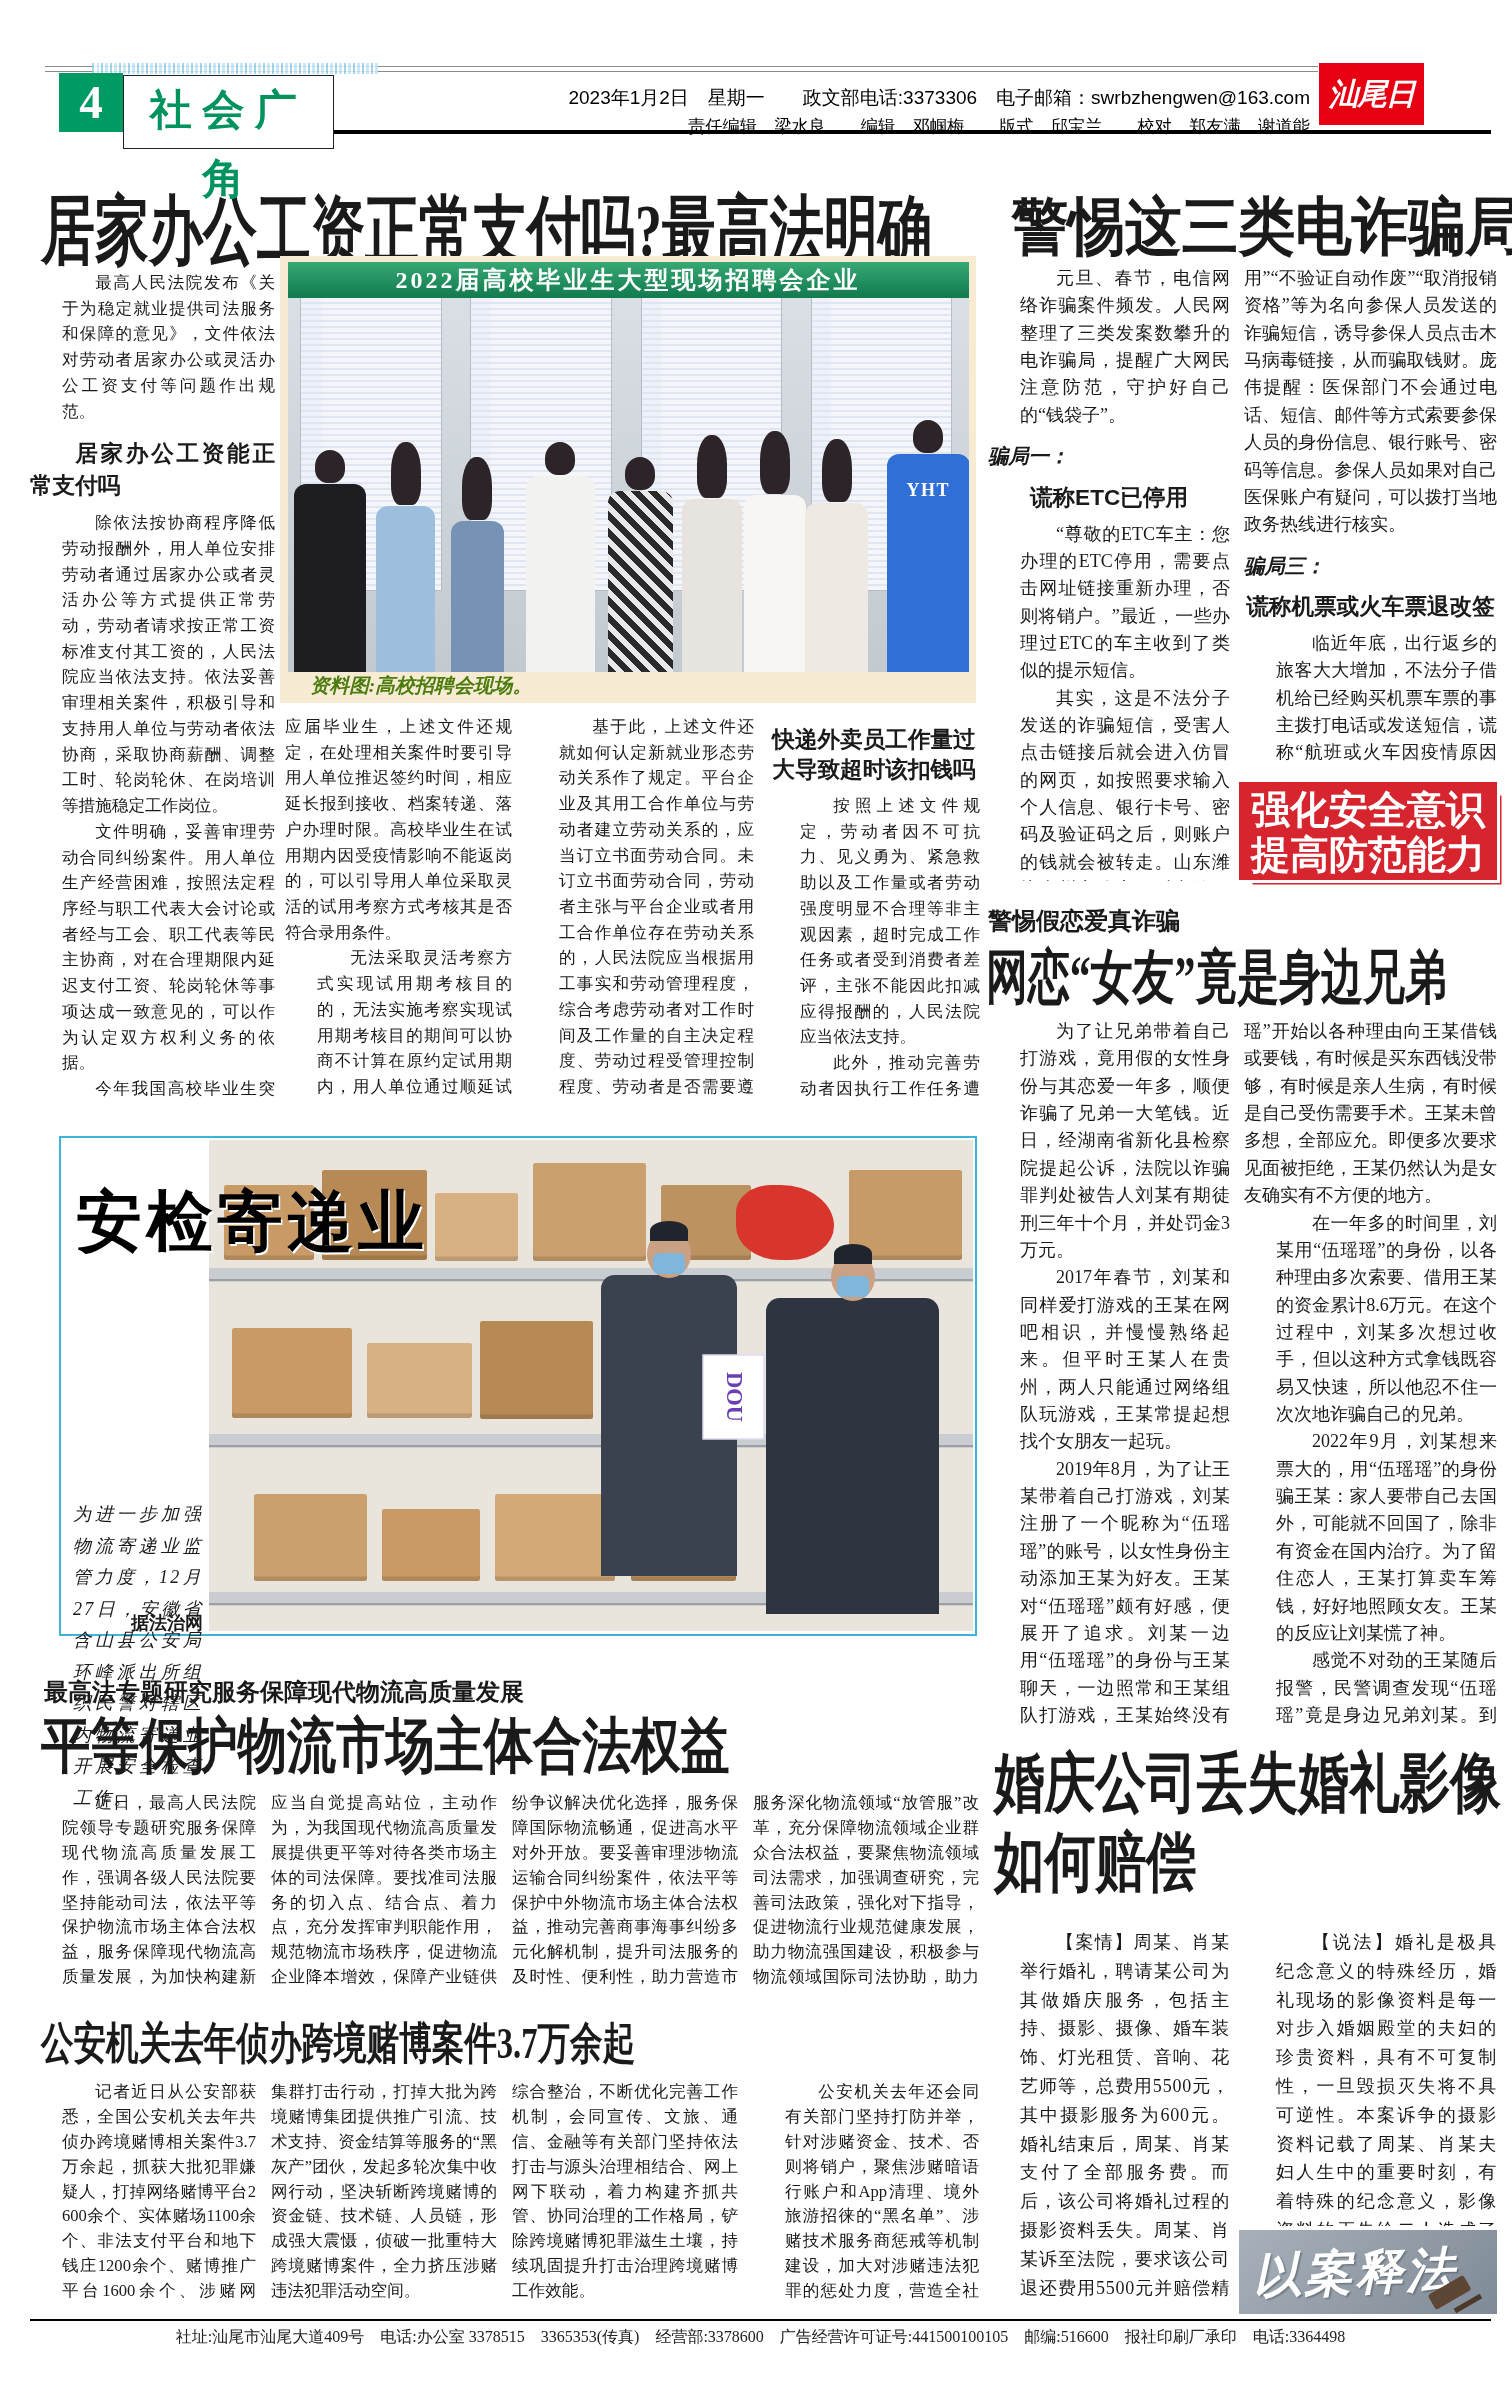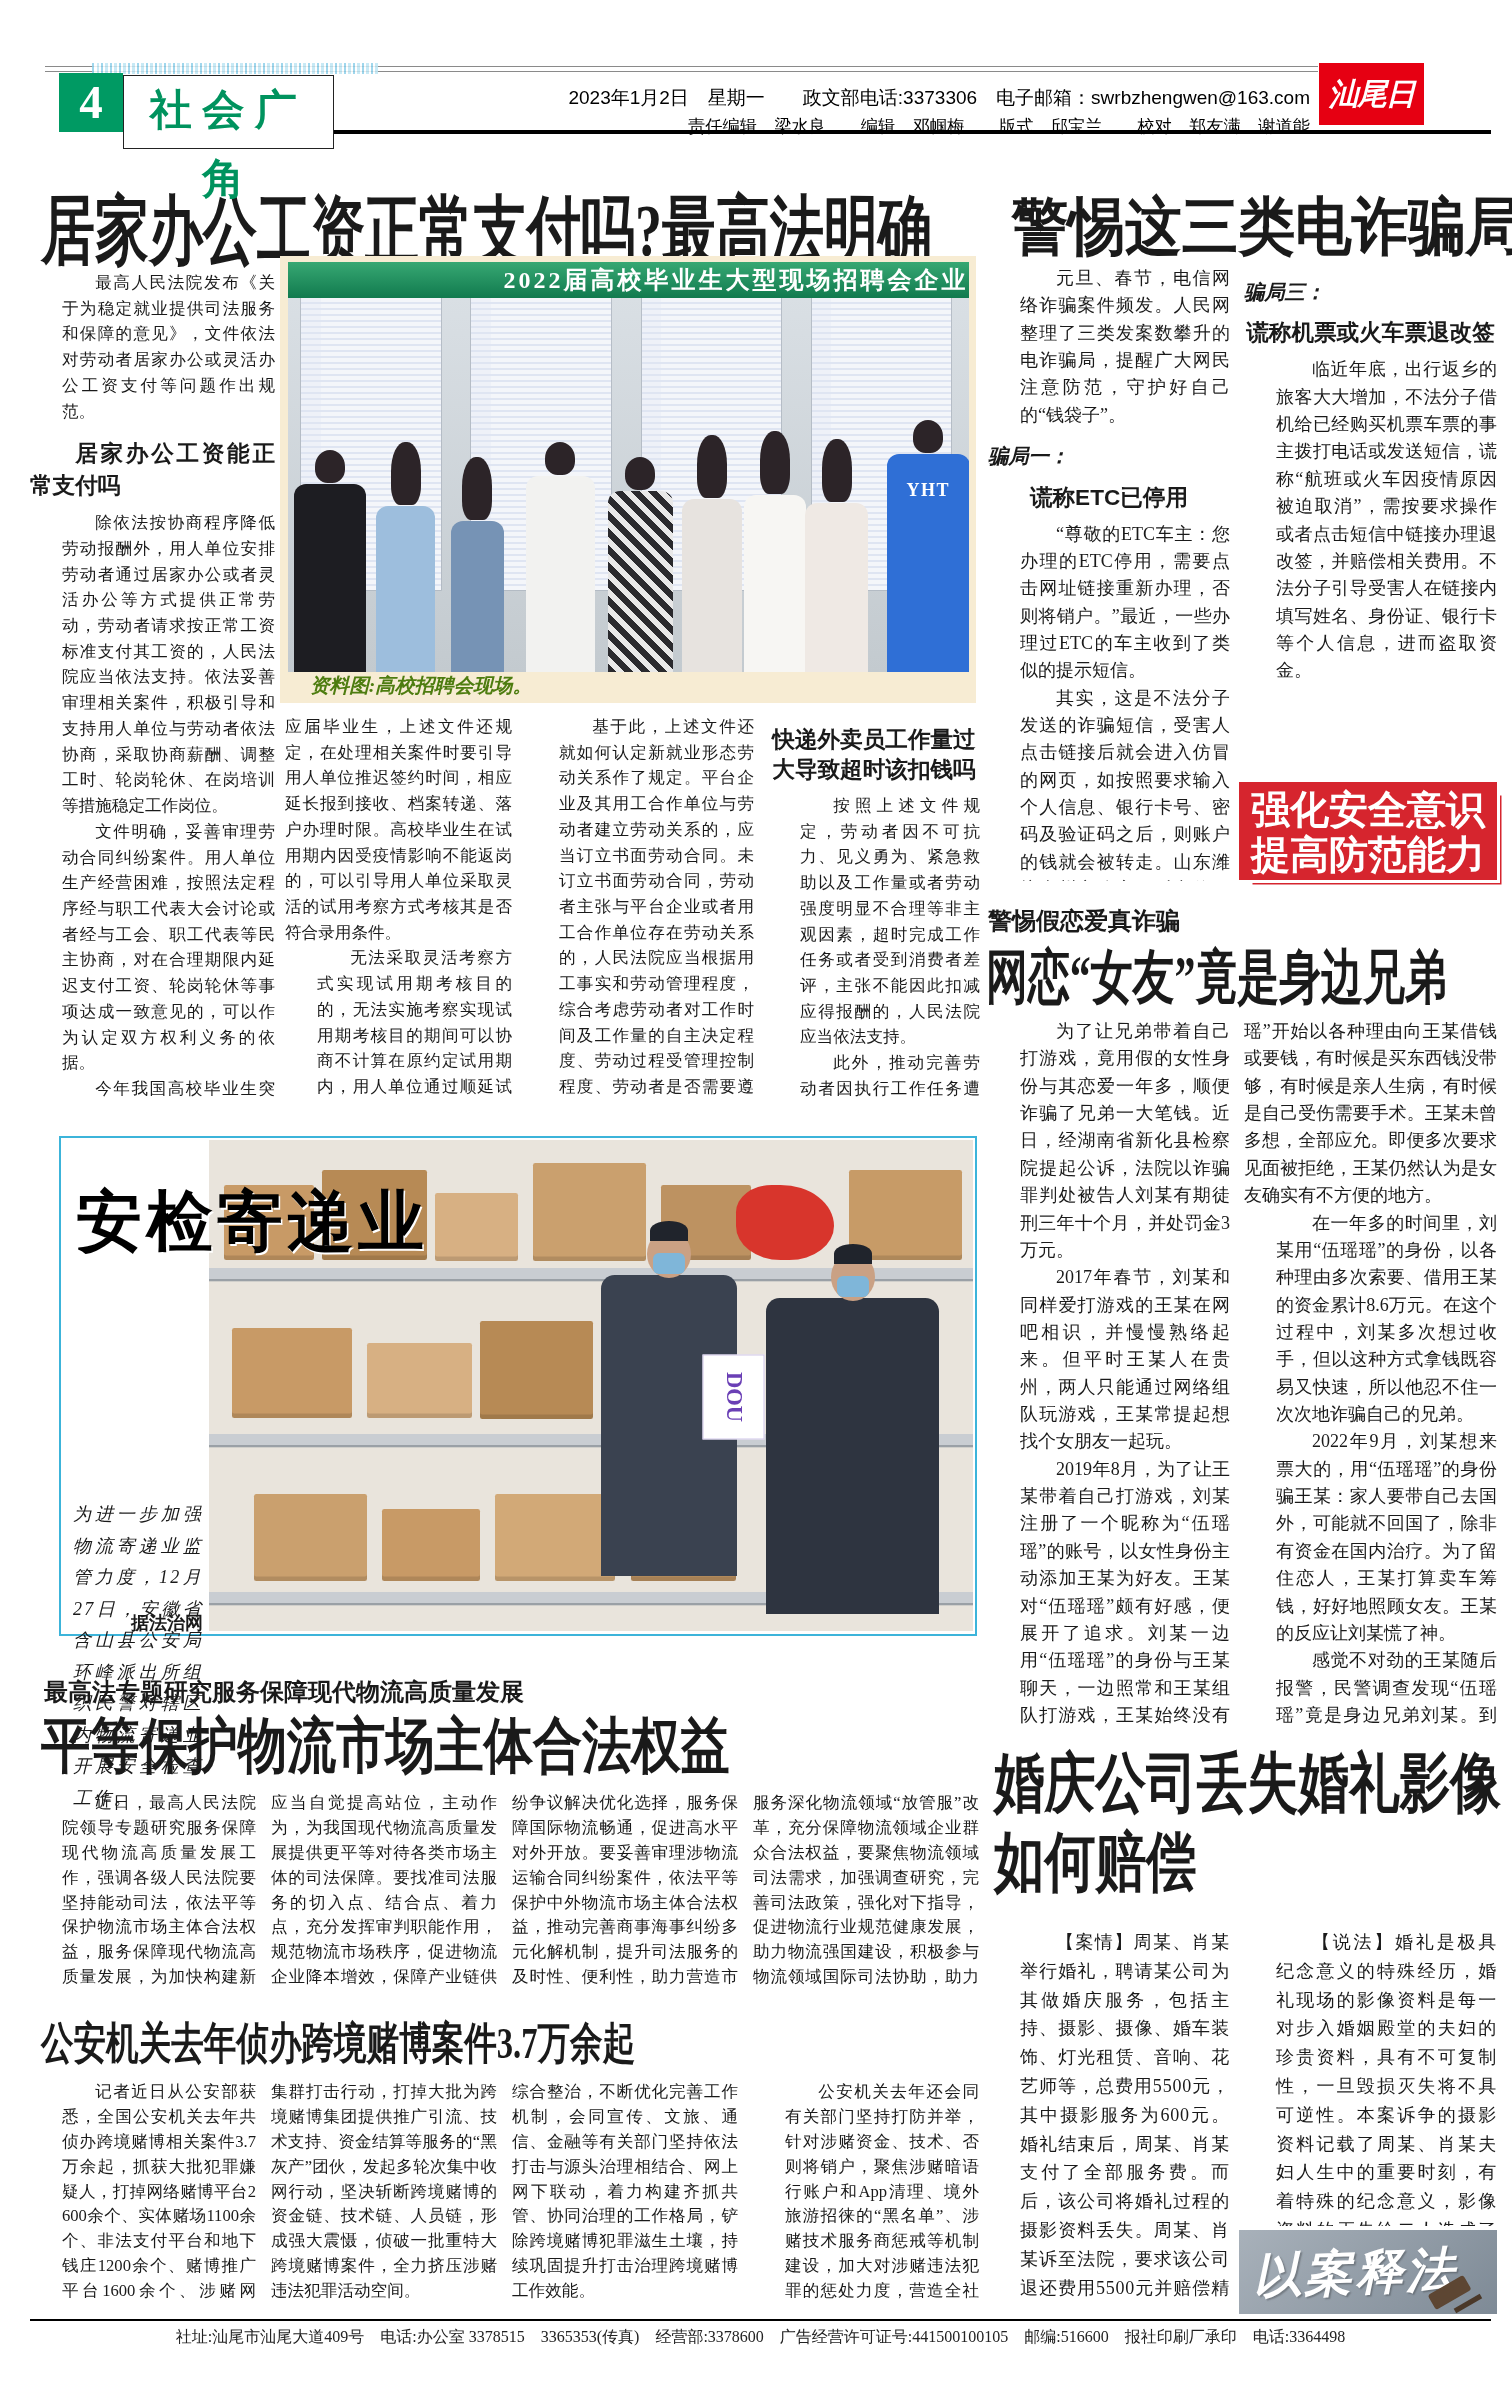--- a/index.html
+++ b/index.html
@@ -52,21 +52,21 @@
   .b-h{font-family:"Liberation Sans","DejaVu Sans",sans-serif;font-weight:bold;font-size:22.6px;
     line-height:1.4;text-indent:2em;margin:13.6px 0 9px;}
   .b-hc{font-family:"Liberation Sans","DejaVu Sans",sans-serif;font-weight:bold;font-size:22.6px;
     line-height:1.35;text-align:center;text-indent:0;margin:10.5px 0 7.5px;}
   .b-k{font-weight:bold;font-style:italic;font-size:20.3px;margin:12px 0 4.5px;text-indent:0;}
 
   
   .photo-out{left:280px;top:256px;width:696px;height:447px;background:#f7ecd3;padding:0;}
   .ph-banner{position:absolute;left:7.5px;top:6px;right:7.5px;height:36px;
     background:linear-gradient(180deg,#37a873,#117a4e);color:#fff;font-weight:bold;font-size:24px;
-    text-align:right;line-height:36px;letter-spacing:3px;}
+    text-align:center;line-height:36px;letter-spacing:3px;}
   .ph-body{position:absolute;left:7.5px;top:42px;right:7.5px;height:374px;
     background:linear-gradient(180deg,#d9dfe4,#c3cacf);overflow:hidden;}
   .board{position:absolute;top:0;height:78%;width:20.5%;background:#f4f6fa;
     box-shadow:0 0 0 0.8px #aeb6c0;
     background-image:repeating-linear-gradient(180deg,transparent 0 3.8px,#dfe5f2 3.8px 6px),
       linear-gradient(90deg,#eef1f8 0 14%,transparent 14%);}
   .pr{position:absolute;bottom:0;}
   .pr .hd{width:30px;height:33px;background:#2c2428;border-radius:50% 50% 42% 42%;margin:0 auto 1.5px;}
   .pr .hd.long{height:63px;border-radius:46% 46% 30% 30%;}
   .pr .tr{border-radius:12px 12px 0 0;margin:0 auto;}
@@ -197,20 +197,21 @@
 
 <div class="abs h-scam">警惕这三类电诈骗局</div>
 <div class="abs col right-col" style="left:988px;top:265px;width:242px;height:616px;">
     <div class="b-p">元旦、春节，电信网络诈骗案件频发。人民网整理了三类发案数攀升的电诈骗局，提醒广大网民注意防范，守护好自己的“钱袋子”。</div>
     <div class="b-k">骗局一：</div>
     <div class="b-hc">谎称ETC已停用</div>
     <div class="b-p">“尊敬的ETC车主：您办理的ETC停用，需要点击网址链接重新办理，否则将销户。”最近，一些办理过ETC的车主收到了类似的提示短信。</div>
     <div class="b-p">其实，这是不法分子发送的诈骗短信，受害人点击链接后就会进入仿冒的网页，如按照要求输入个人信息、银行卡号、密码及验证码之后，则账户的钱就会被转走。山东潍坊青州市公安局反电信网络诈骗大队中队长庞伟接受采访时表示，来自官方的短信，不会要求填写银行卡号，并提醒网民提高警惕，不点击陌生链接。</div>
   </div>
 <div class="abs col right-col" style="left:1244px;top:265px;width:253px;height:506px;">
+    <div class="b-pc">用”“不验证自动作废”“取消报销资格”等为名向参保人员发送的诈骗短信，诱导参保人员点击木马病毒链接，从而骗取钱财。庞伟提醒：医保部门不会通过电话、短信、邮件等方式索要参保人员的身份信息、银行账号、密码等信息。参保人员如果对自己医保账户有疑问，可以拨打当地政务热线进行核实。</div>
     <div class="b-k">骗局三：</div>
     <div class="b-hc">谎称机票或火车票退改签</div>
     <div class="b-p">临近年底，出行返乡的旅客大大增加，不法分子借机给已经购买机票车票的事主拨打电话或发送短信，谎称“航班或火车因疫情原因被迫取消”，需按要求操作或者点击短信中链接办理退改签，并赔偿相关费用。不法分子引导受害人在链接内填写姓名、身份证、银行卡等个人信息，进而盗取资金。</div>
   </div>
 <div class="abs redbox">
   <div>强化安全意识</div>
   <div>提高防范能力</div>
 </div>
 
 <div class="abs kicker sans" style="left:988px;top:905px;">警惕假恋爱真诈骗</div>

